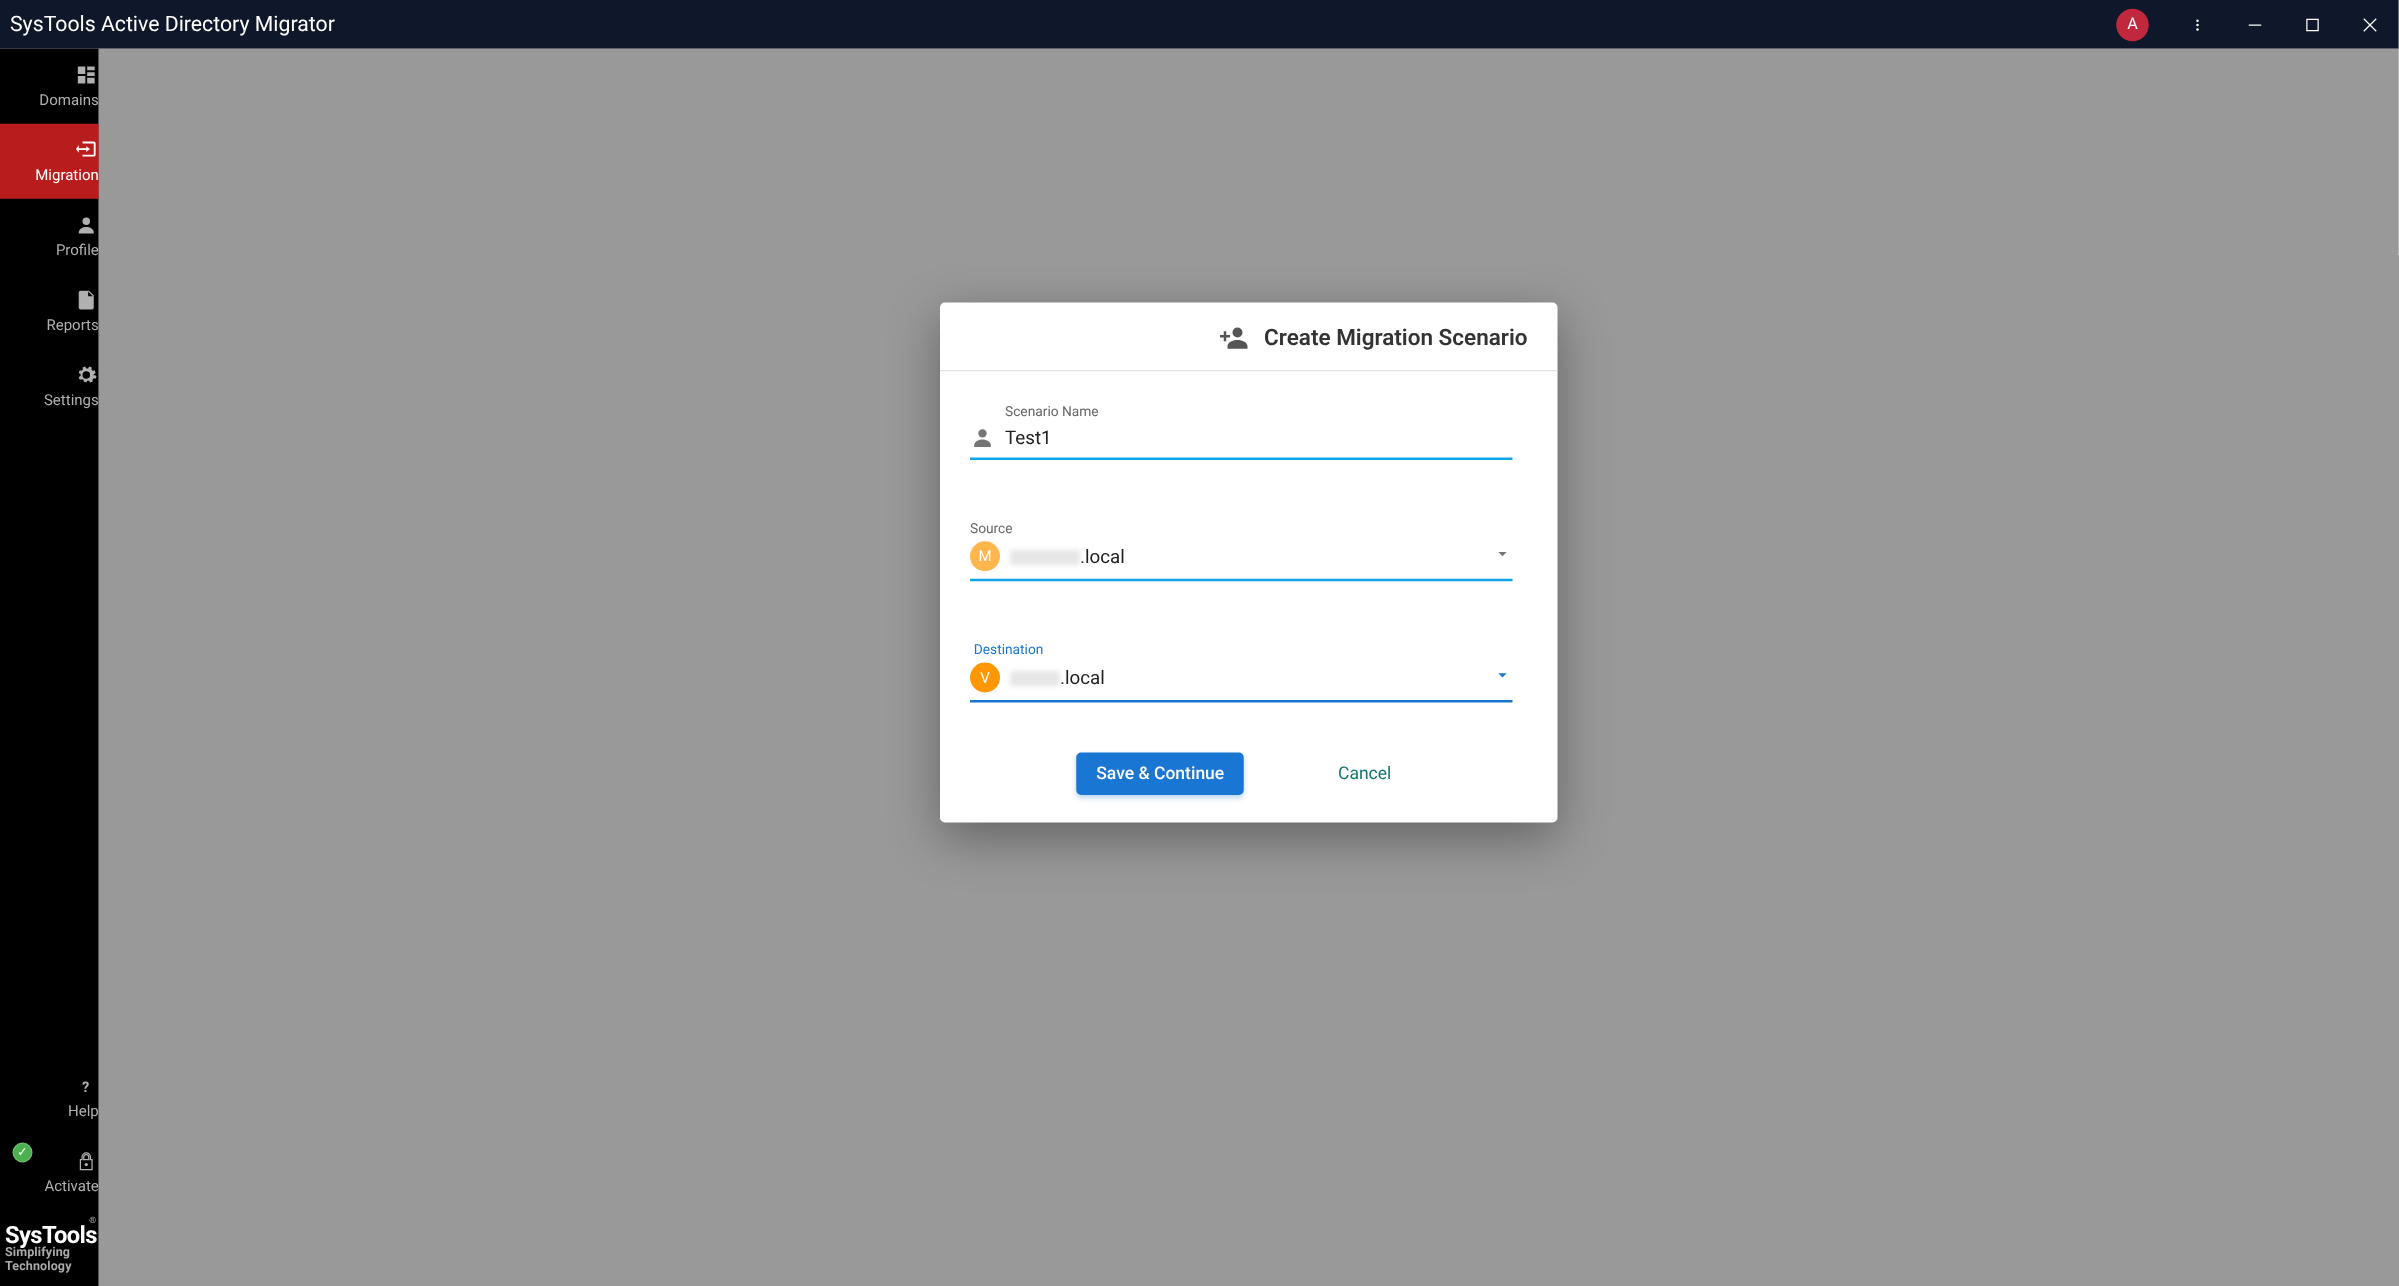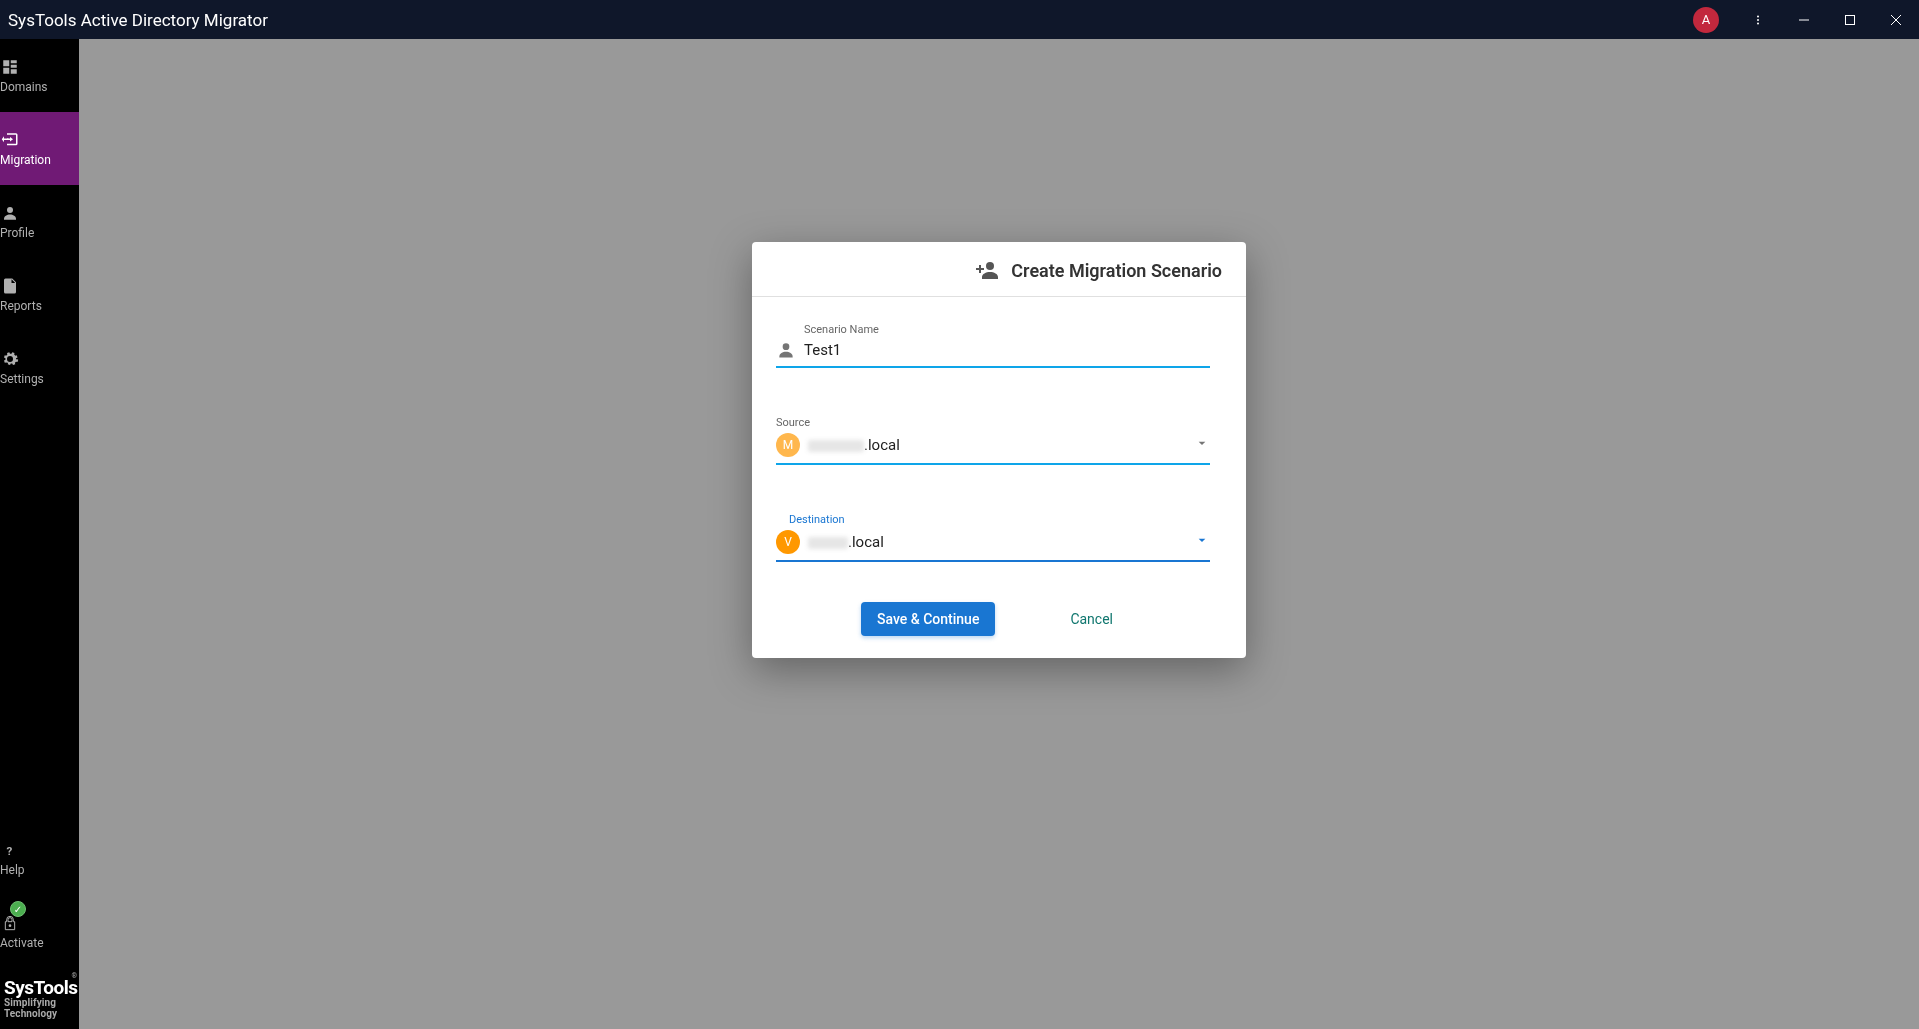--- a/index.html
+++ b/index.html
@@ -5,22 +5,22 @@
 * { box-sizing: border-box; margin: 0; padding: 0; font-family: -apple-system, BlinkMacSystemFont, "Segoe UI", Roboto, Arial, sans-serif; }
 html, body { width: 1919px; height: 1029px; overflow: hidden; }
 .titlebar { height: 39px; background: #0f172a; display: flex; align-items: center; padding-left: 8px; color: #fff; }
 .titlebar .title { font-size: 17px; font-weight: 400; }
 .titlebar .spacer { flex: 1; }
 .titlebar .avatar { width: 26px; height: 26px; border-radius: 50%; background: #c2283d; display: flex; align-items: center; justify-content: center; font-size: 13px; color: #fff; margin-right: 16px; }
 .titlebar .tbbtn { width: 46px; height: 39px; display: flex; align-items: center; justify-content: center; color: #fff; cursor: pointer; }
 .titlebar .tbbtn svg { width: 12px; height: 12px; }
 .body { display: flex; height: calc(100% - 39px); }
 .sidebar { width: 79px; background: #000; display: flex; flex-direction: column; color: #b0b0b0; }
-.sidebar-item { height: 73px; display: flex; flex-direction: column; align-items: flex-start; justify-content: center; gap: 4px; cursor: pointer; position: relative; }
-.sidebar-item.active { background: #701a75; color: #fff; }
+.sidebar-item { height: 60px; display: flex; flex-direction: column; align-items: flex-end; justify-content: center; gap: 4px; cursor: pointer; position: relative; }
+.sidebar-item.active { background: #b91c1c; color: #fff; }
 .sidebar-item .icon { width: 20px; height: 18px; display: flex; align-items: center; justify-content: center; }
 .sidebar-item .label { font-size: 12px; }
 .sidebar .flex { flex: 1; }
 .sidebar .activate-badge { position: absolute; top: 6px; left: 10px; width: 16px; height: 16px; border-radius: 50%; background: #4caf50; border: 1px solid #6fbf73; }
 .sidebar .activate-badge::after { content: "✓"; color: #fff; font-size: 10px; position: absolute; top: 50%; left: 50%; transform: translate(-50%, -50%); }
 .brand { padding: 8px 20px 10px 4px; color: #fff; position: relative; }
 .brand .name { font-size: 19px; font-weight: 700; letter-spacing: -0.5px; }
 .brand .tag { font-size: 10px; color: #aaa; margin-top: -2px; letter-spacing: 0.1px; font-weight: bold; }
 .brand .reg { position: absolute; top: 4px; right: 2px; font-size: 7px; color: #aaa; }
 .content { flex: 1; background: #999; position: relative; display: flex; align-items: flex-start; justify-content: center; }
@@ -189,21 +189,21 @@
             </span>
             <span class="chev">
               <svg viewBox="0 0 24 24" fill="currentColor" width="16" height="16">
                   <path d="M7 10l5 5 5-5z"></path>
                 </svg>
             </span>
           </div>
         </div>
 
         <div class="field">
-          <div class="field-label focused" style="margin-left:13px">Destination</div>
+          <div class="field-label focused" style="margin-left:3px">Destination</div>
           <div class="field-row focused">
             <span class="domain-avatar v">V</span>
             <span class="value">
               <span class="redact" style="width:40px"></span><span>.local</span>
             </span>
             <span class="chev">
               <svg viewBox="0 0 24 24" fill="currentColor" width="16" height="16">
                   <path d="M7 10l5 5 5-5z"></path>
                 </svg>
             </span>

